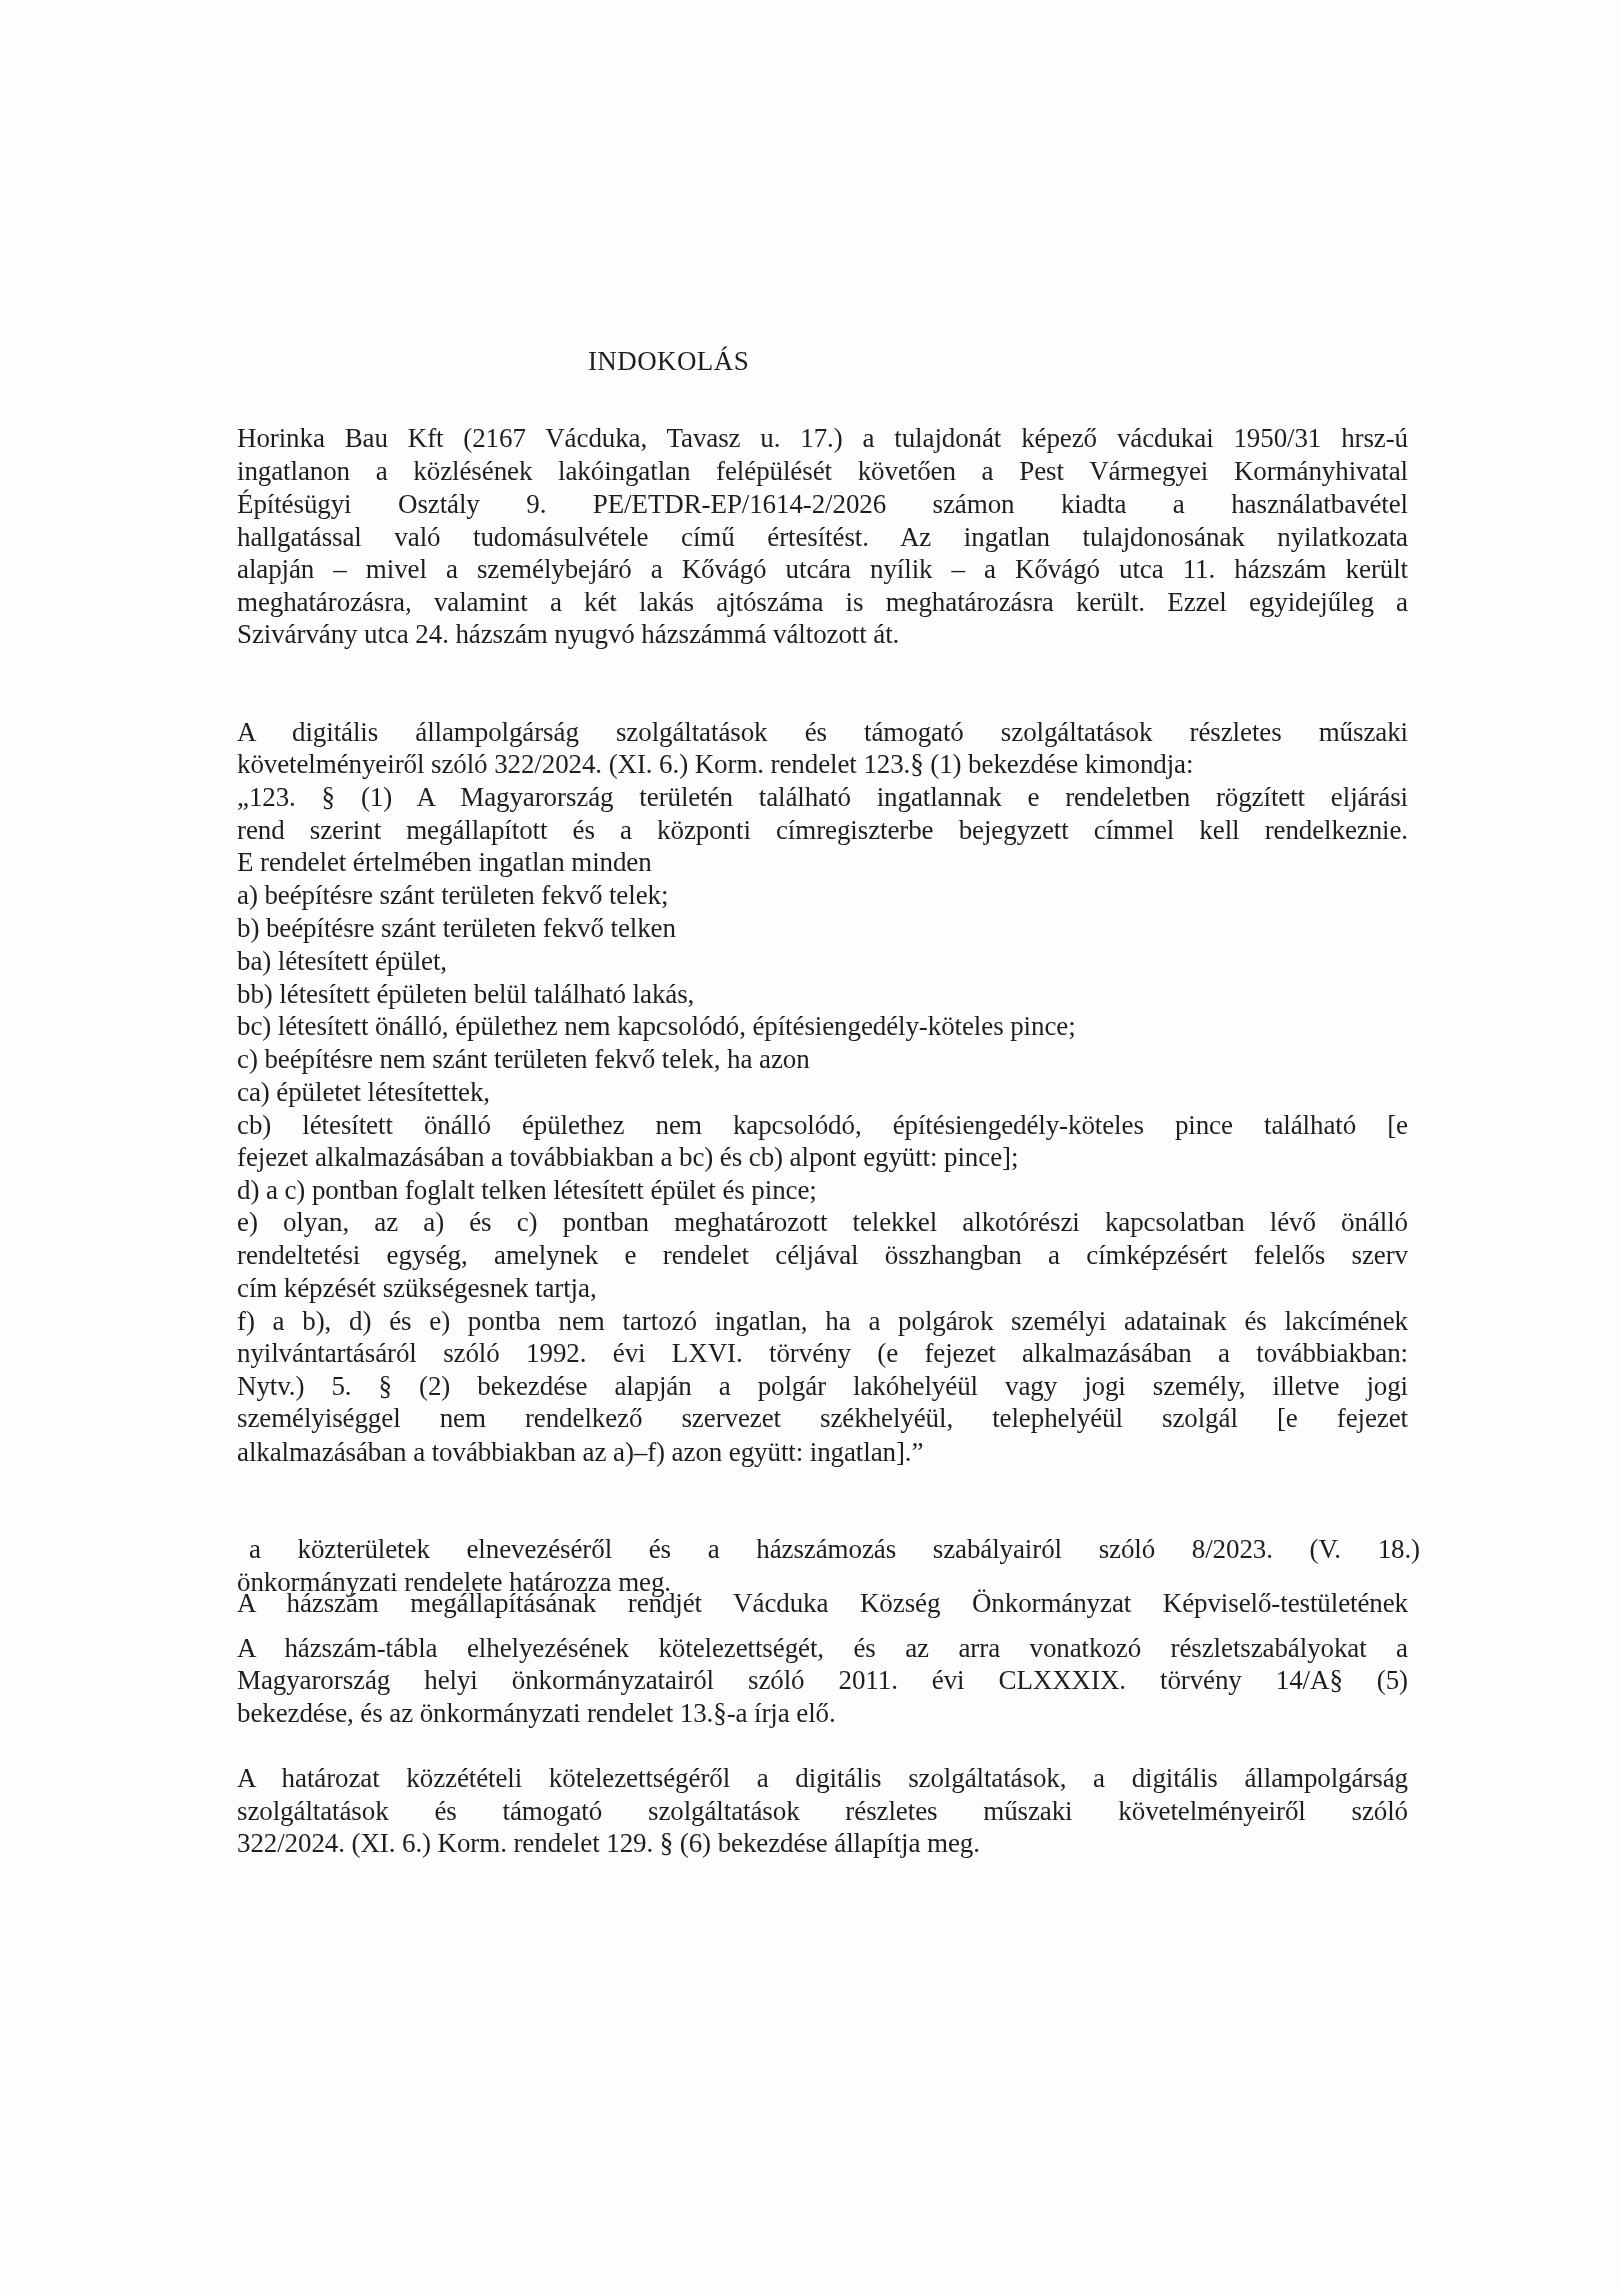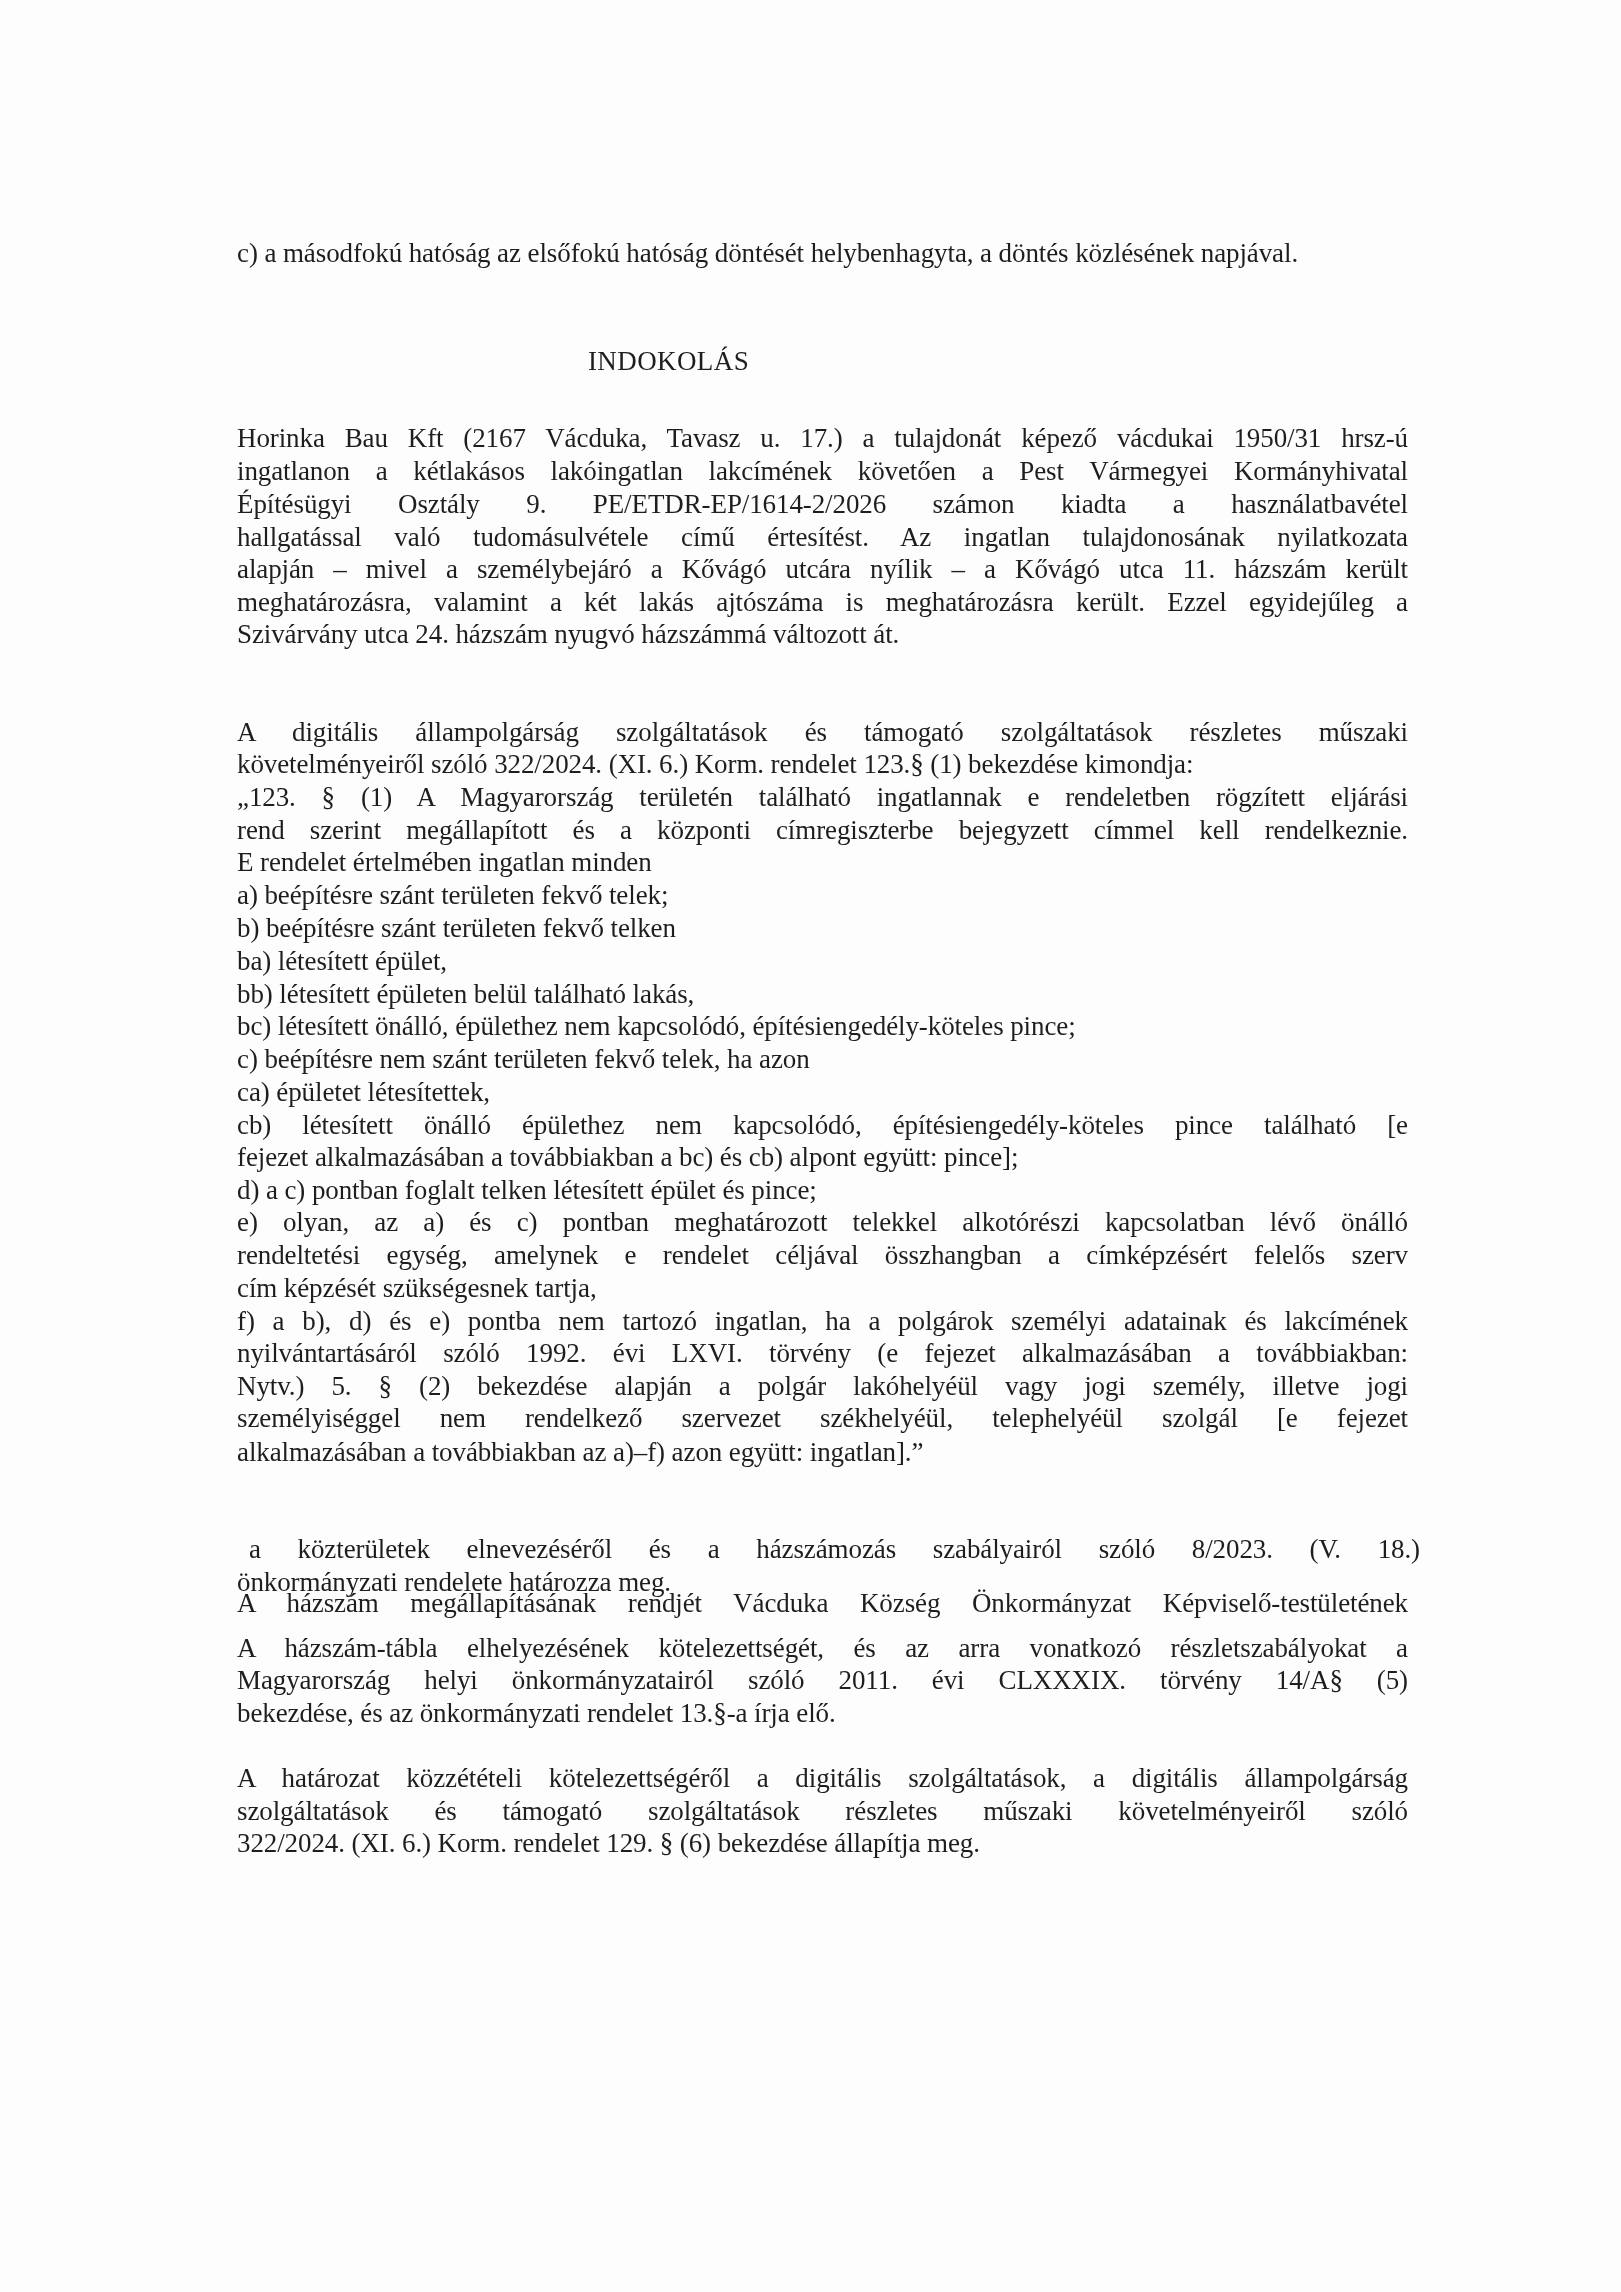--- a/index.html
+++ b/index.html
@@ -35,27 +35,26 @@
     font-size: 27px;
     line-height: 32px;
     letter-spacing: 0.4px;
   }
 </style>
 </head>
 <body>
 
 <div class="page">
 
-  <div class="line" style="top:237px;">c)  a másodfokú hatóság az elsőfokú hatóság döntését helybenhagyta, a döntés közlésének napjával.</div>
 
   <div class="heading" style="top:345px;">INDOKOLÁS</div>
 
   <div>
     <div class="line just" style="top:422px;">Horinka Bau Kft (2167 Vácduka, Tavasz u. 17.) a tulajdonát képező vácdukai 1950/31 hrsz-ú</div>
-    <div class="line just" style="top:455px;">ingatlanon a kétlakásos lakóingatlan lakcímének követően a Pest Vármegyei Kormányhivatal</div>
+    <div class="line just" style="top:455px;">ingatlanon a közlésének lakóingatlan felépülését követően a Pest Vármegyei Kormányhivatal</div>
     <div class="line just" style="top:488px;">Építésügyi Osztály 9. PE/ETDR-EP/1614-2/2026 számon kiadta a használatbavétel</div>
     <div class="line just" style="top:521px;">hallgatással való tudomásulvétele című értesítést. Az ingatlan tulajdonosának nyilatkozata</div>
     <div class="line just" style="top:553px;">alapján – mivel a személybejáró a Kővágó utcára nyílik – a Kővágó utca 11. házszám került</div>
     <div class="line just" style="top:586px;">meghatározásra, valamint a két lakás ajtószáma is meghatározásra került. Ezzel egyidejűleg a</div>
     <div class="line" style="top:618px;">Szivárvány utca 24. házszám nyugvó házszámmá változott át.</div>
   </div>
 
   <div>
     <div class="line just" style="top:716px;">A digitális állampolgárság szolgáltatások és támogató szolgáltatások részletes műszaki</div>
     <div class="line" style="top:748px;">követelményeiről szóló 322/2024. (XI. 6.) Korm. rendelet 123.§ (1) bekezdése kimondja:</div>

